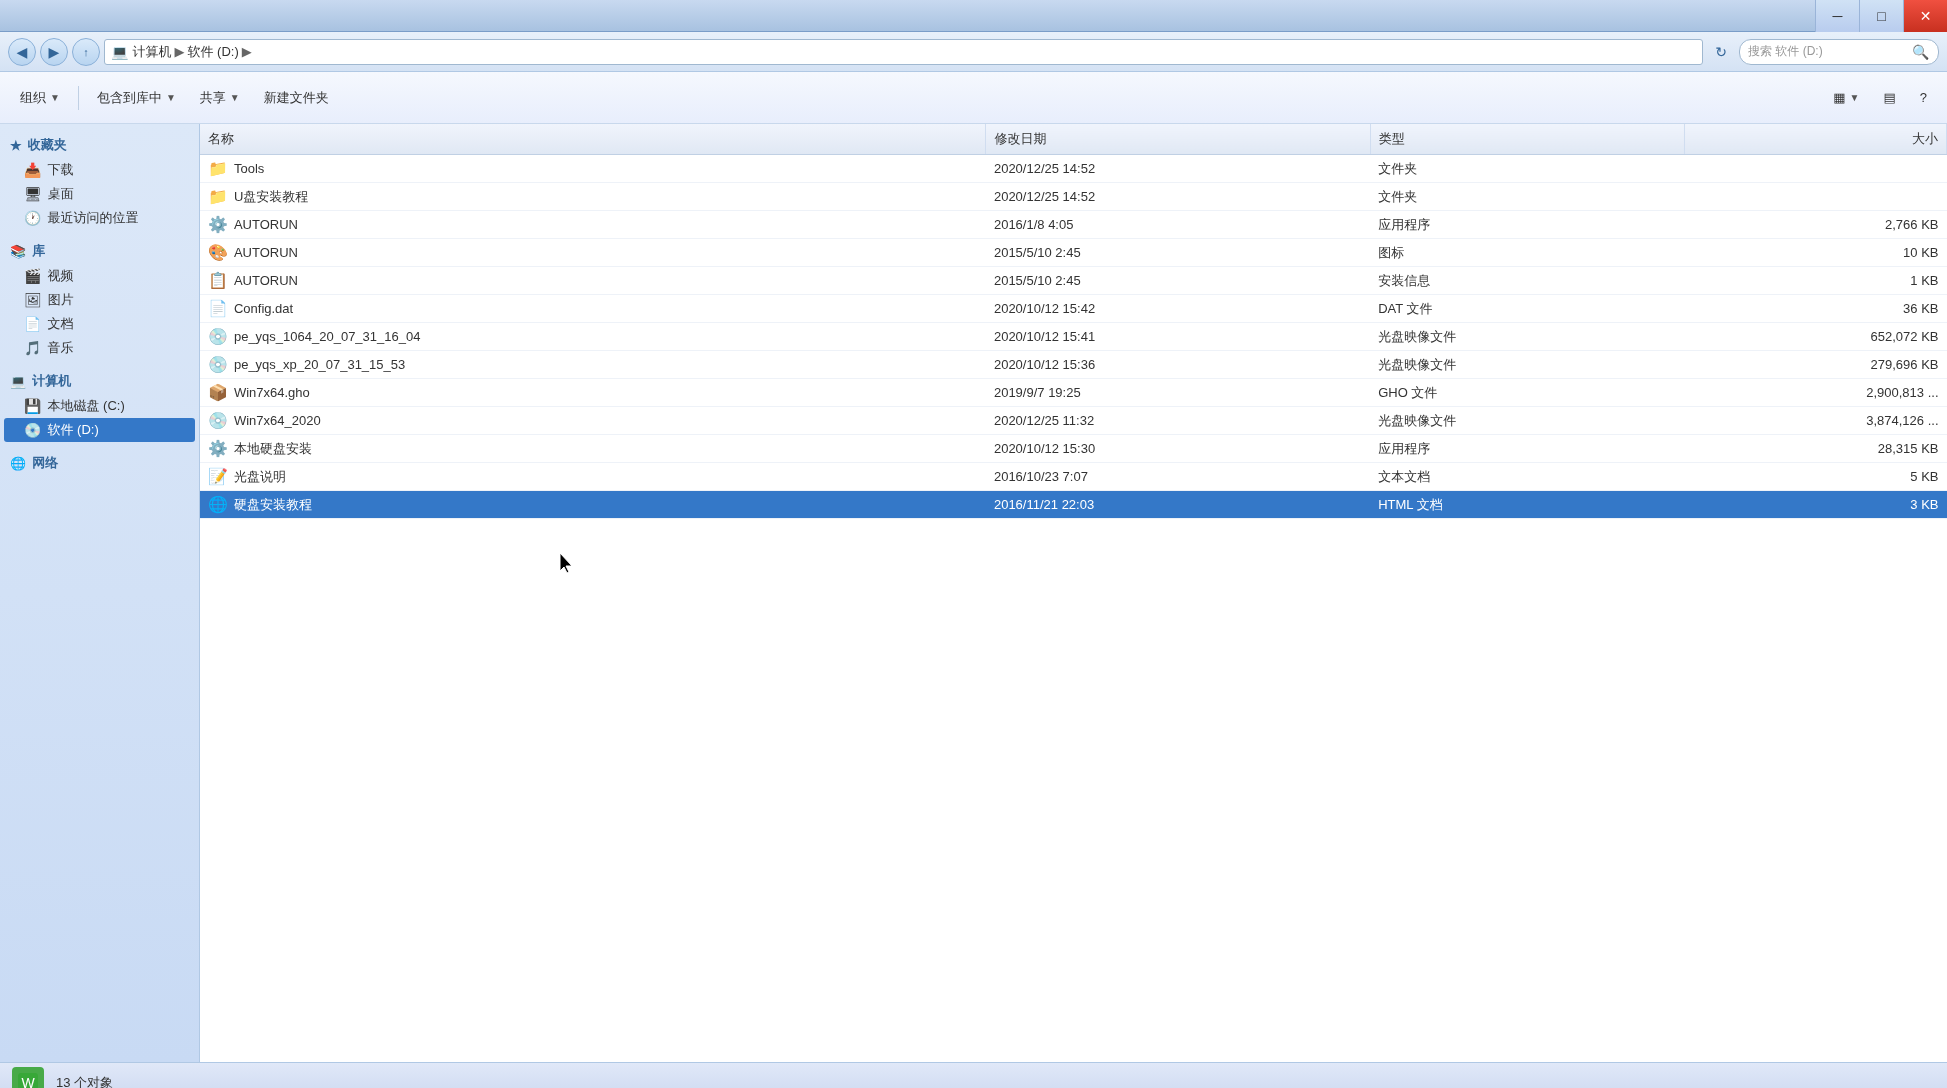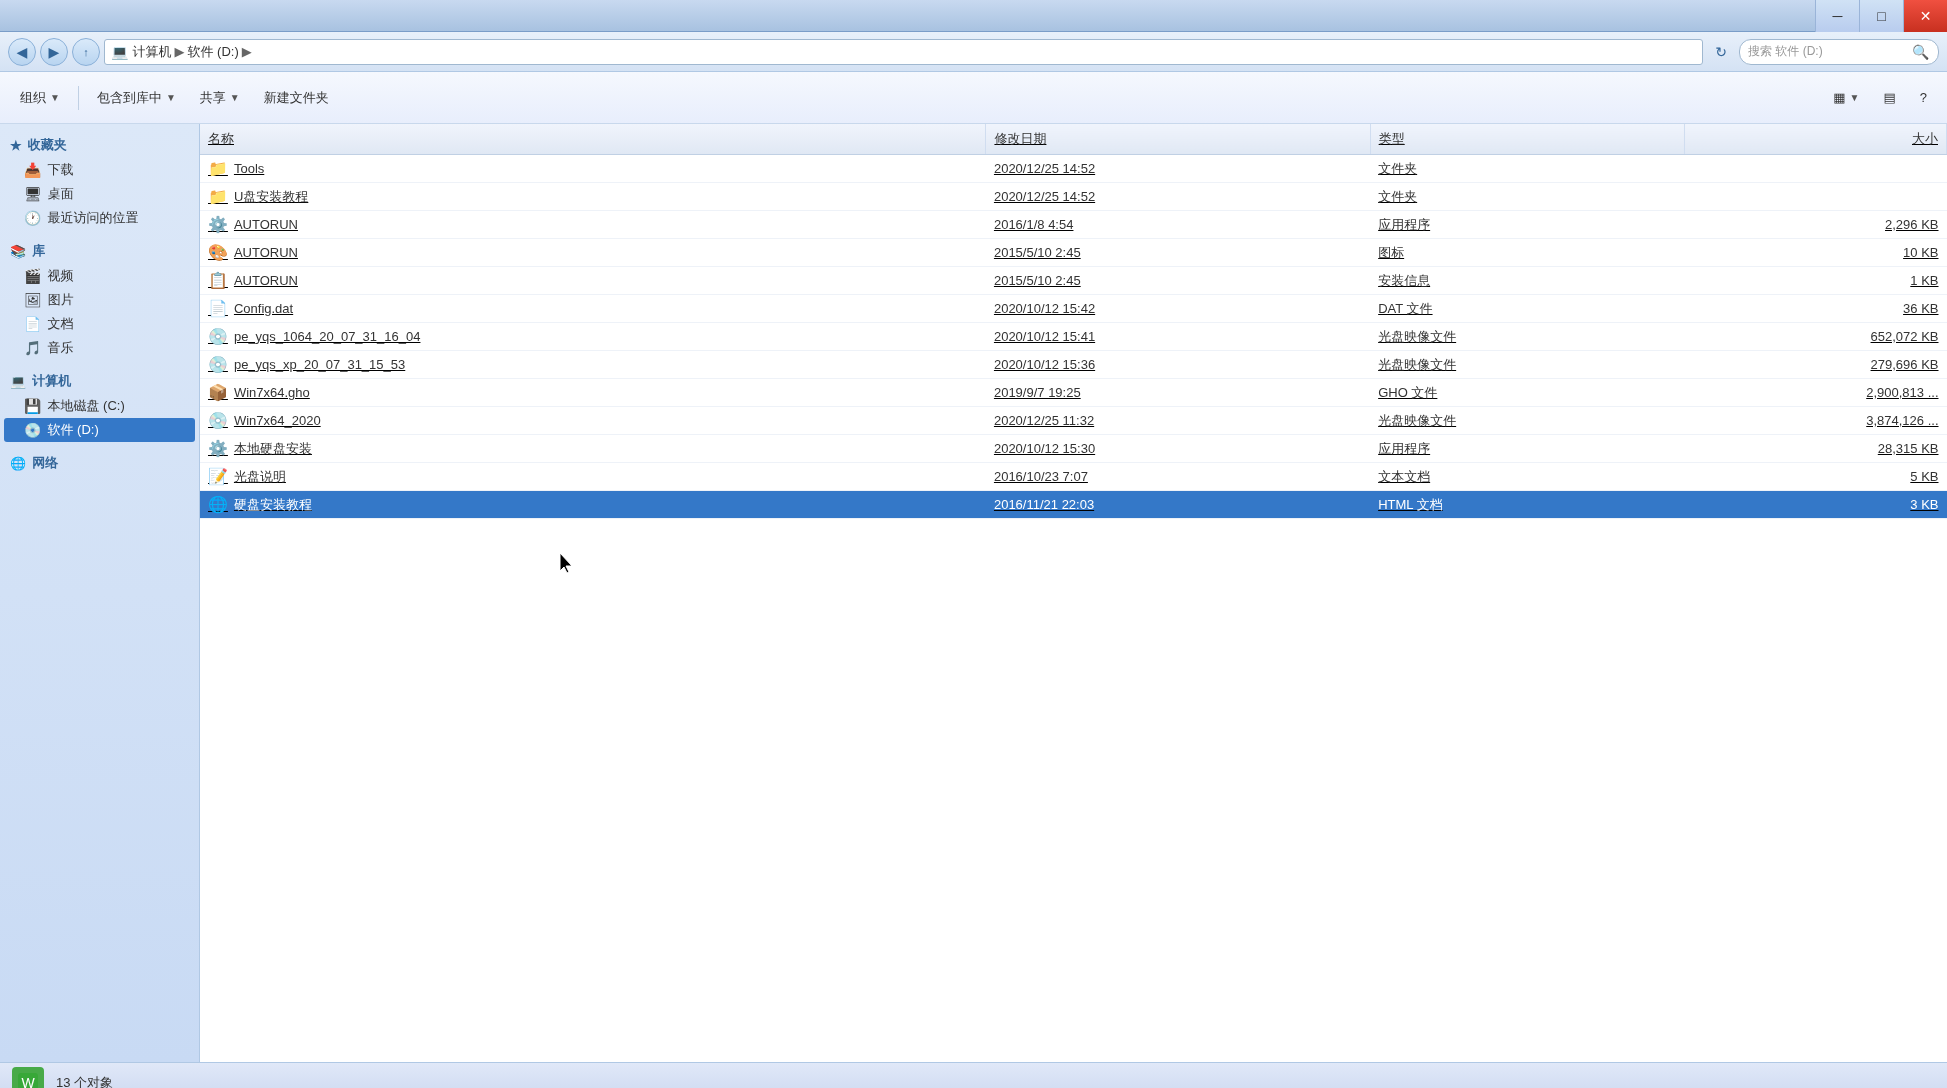--- a/index.html
+++ b/index.html
@@ -166,21 +166,21 @@
     }
     .sidebar-item.active { background: #3478c8; color: #fff; }
     .sidebar-icon { font-size: 14px; }
 
     
     .file-area {
       flex: 1;
       background: #fff;
       overflow-y: auto;
     }
-    .file-table { width: 100%; border-collapse: collapse; text-decoration: underline; }
+    .file-table { width: 100%; border-collapse: collapse; }
     .file-table th {
       text-align: left;
       padding: 6px 8px;
       background: linear-gradient(to bottom, #f0f4fc, #e0e8f4);
       border-bottom: 1px solid #c0d0e4;
       border-right: 1px solid #d0ddf0;
       font-weight: normal;
       font-size: 13px;
       color: #333;
       white-space: nowrap;
@@ -395,23 +395,23 @@
             <td>文件夹</td>
             <td style="text-align: right;"></td>
           </tr>
           <tr>
             <td>
               <div class="file-name-cell">
                 <span class="file-icon">⚙️</span>
                 <span>AUTORUN</span>
               </div>
             </td>
-            <td>2016/1/8 4:54</td>
+            <td>2016/1/8 4:05</td>
             <td>应用程序</td>
-            <td style="text-align: right;">2,296 KB</td>
+            <td style="text-align: right;">2,766 KB</td>
           </tr>
           <tr>
             <td>
               <div class="file-name-cell">
                 <span class="file-icon">🎨</span>
                 <span>AUTORUN</span>
               </div>
             </td>
             <td>2015/5/10 2:45</td>
             <td>图标</td>

